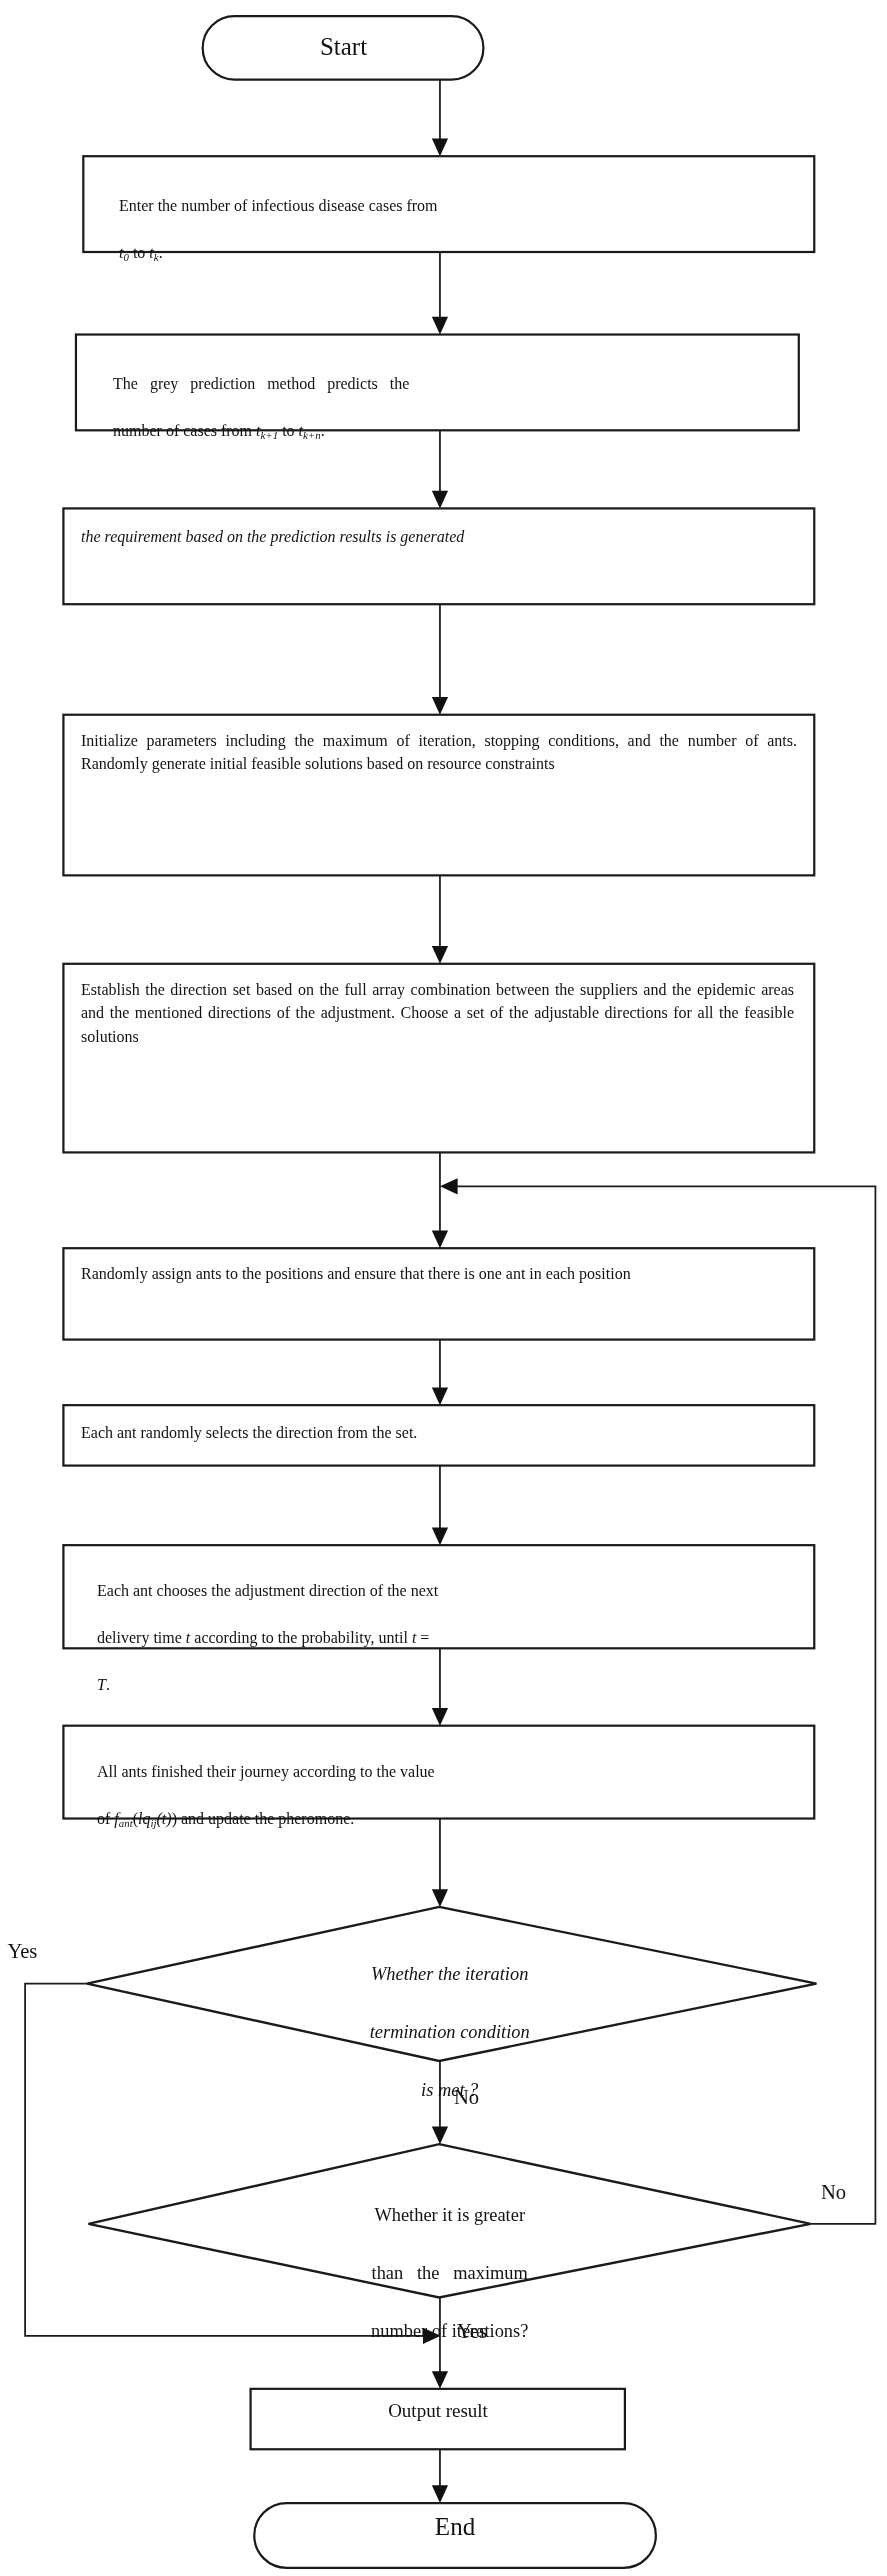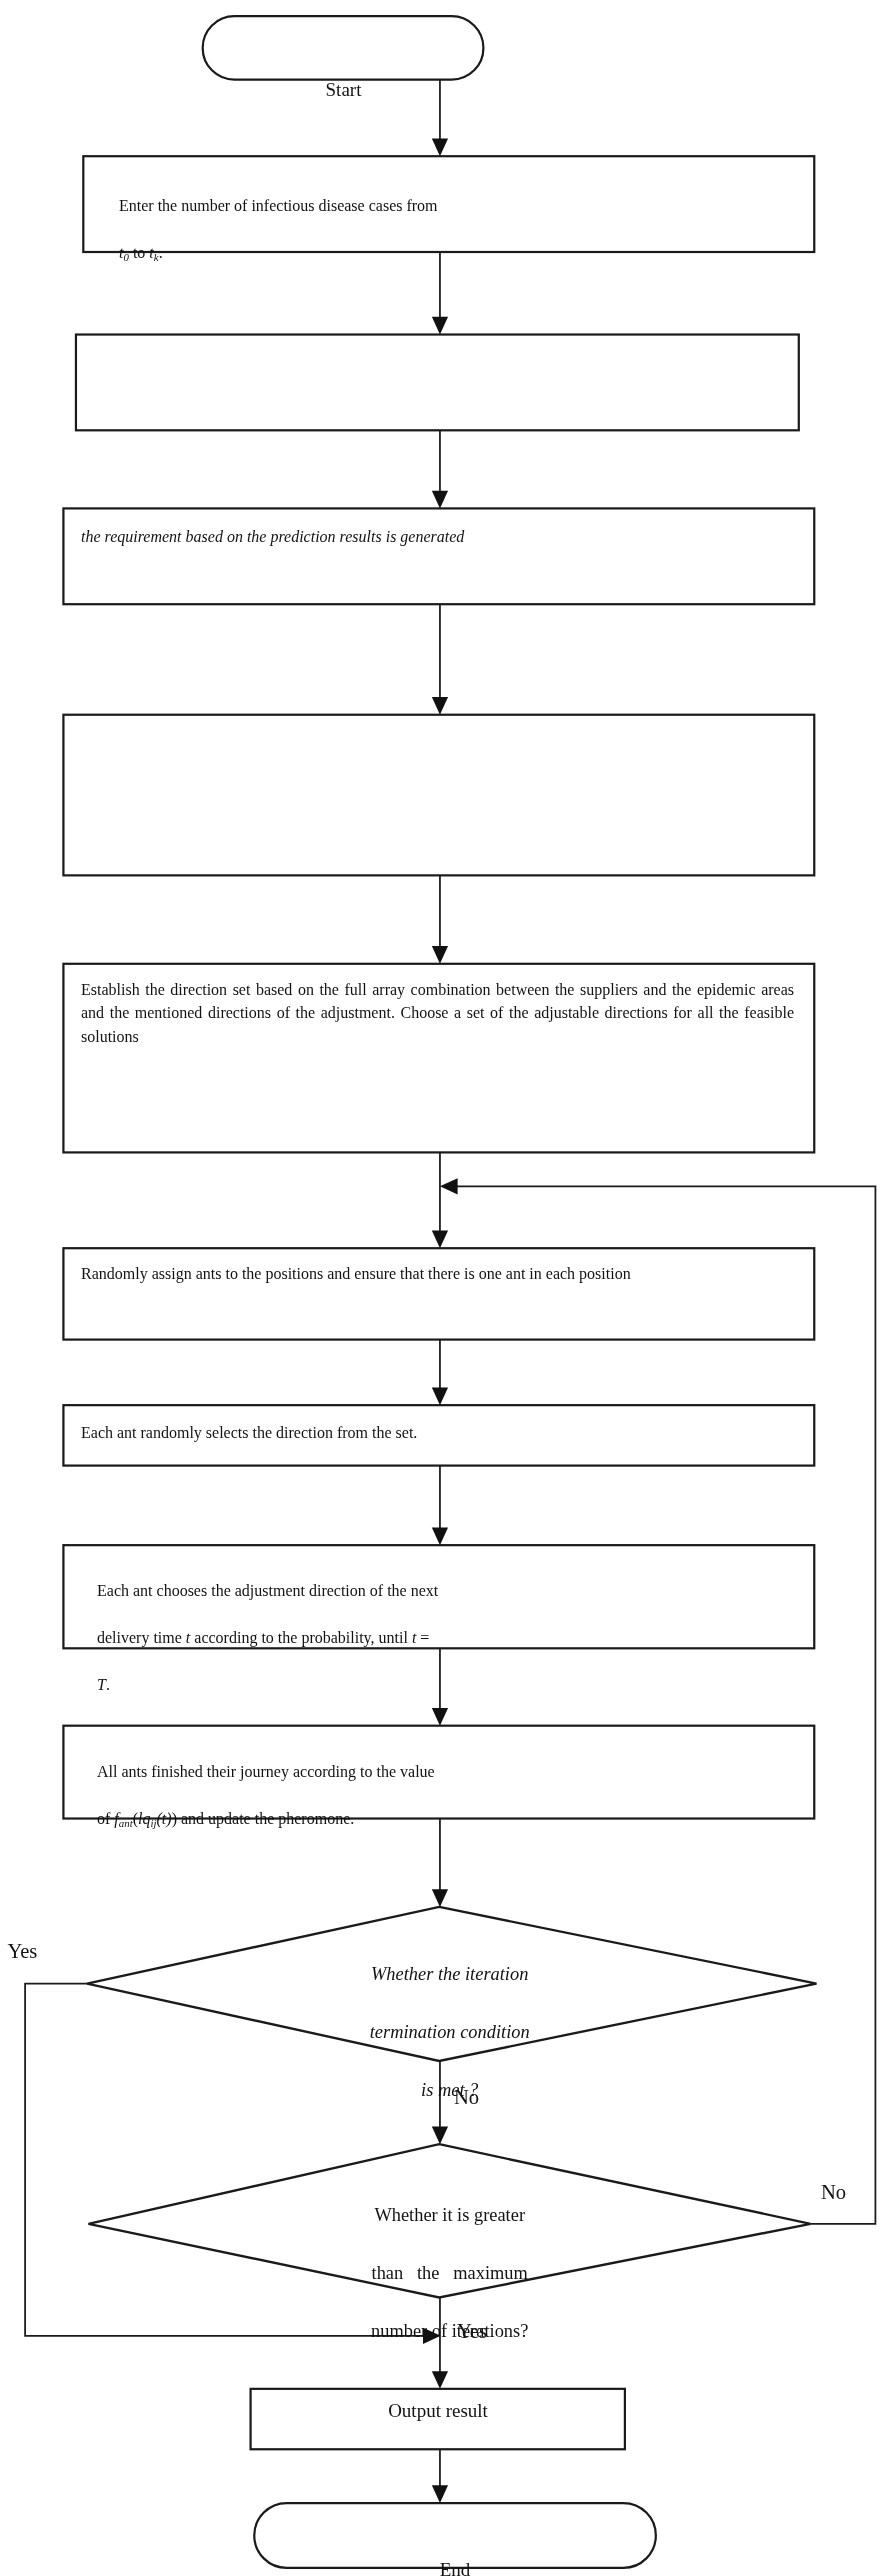--- a/index.html
+++ b/index.html
@@ -61,26 +61,25 @@
   .txt.process {
     font-size: 16px;
     text-align: justify;
     text-align-last: left;
   }
   .txt.process.nojust {
     text-align: left;
     text-align-last: left;
   }
   .txt.terminator-label {
-    font-size: 19px;
+    font-size: 25px;
     text-align: center;
     display: flex;
     align-items: center;
     justify-content: center;
-    margin-top: 42px;
   }
   .txt.decision-label {
     font-size: 18.4px;
     text-align: center;
     line-height: 1.58;
   }
   .txt.edge-label {
     font-size: 20.6px;
     text-align: left;
   }
@@ -184,23 +183,28 @@
 
   </svg>
 
   <div class="txt terminator-label" style="left:203px; top:16px; width:281px; height:63px;">Start</div>
 
   <div class="txt process" style="left:103px; top:171px; width:693px;">
     <span>Enter the number of infectious disease cases from</span><br>
     <span><i class="mvar">t</i><sub>0</sub><span> to </span><i class="mvar">t</i><sub>k</sub><span>.</span></span>
   </div>
 
+  <div class="txt process" style="left:97px; top:349px; width:682px;">
+    <span>The   grey   prediction   method   predicts   the</span><br>
+    <span><span>number of cases from </span><i class="mvar">t</i><sub>k+1</sub><span> to </span><i class="mvar">t</i><sub>k+n</sub><span>.</span></span>
+  </div>
 
   <div class="txt process" style="left:81px; top:525px; width:721px;font-style:italic;">the requirement based on the prediction results is generated</div>
 
+  <div class="txt process" style="left:81px; top:729px; width:716px;">Initialize parameters including the maximum of iteration, stopping conditions, and the number of ants. Randomly generate initial feasible solutions based on resource constraints</div>
 
   <div class="txt process" style="left:81px; top:1262px; width:712px;">Randomly assign ants to the positions and ensure that there is one ant in each position</div>
 
   <div class="txt process" style="left:81px; top:978px; width:713px;">Establish the direction set based on the full array combination between the suppliers and the epidemic areas and the mentioned directions of the adjustment. Choose a set of the adjustable directions for all the feasible solutions</div>
 
   <div class="txt process nojust" style="left:81px; top:1421px; width:712px;">Each ant randomly selects the direction from the set.</div>
 
   <div class="txt process nojust" style="left:81px; top:1556px; width:712px;">
     <span>Each ant chooses the adjustment direction of the next</span><br>
     <span><span>delivery time </span><i class="mvar">t</i><span> according to the probability, until </span><i class="mvar">t</i><span> =</span></span><br>

